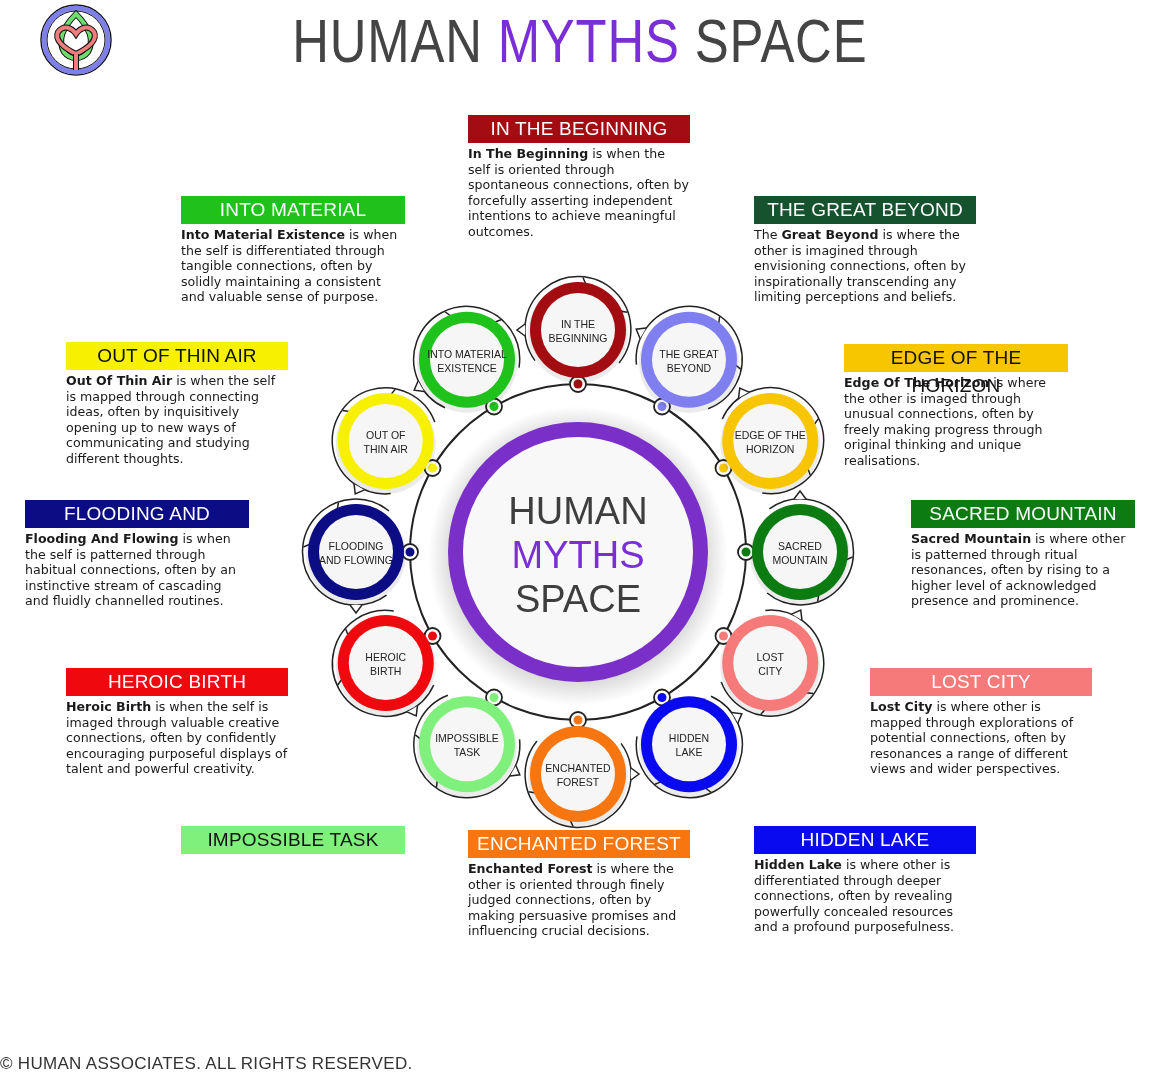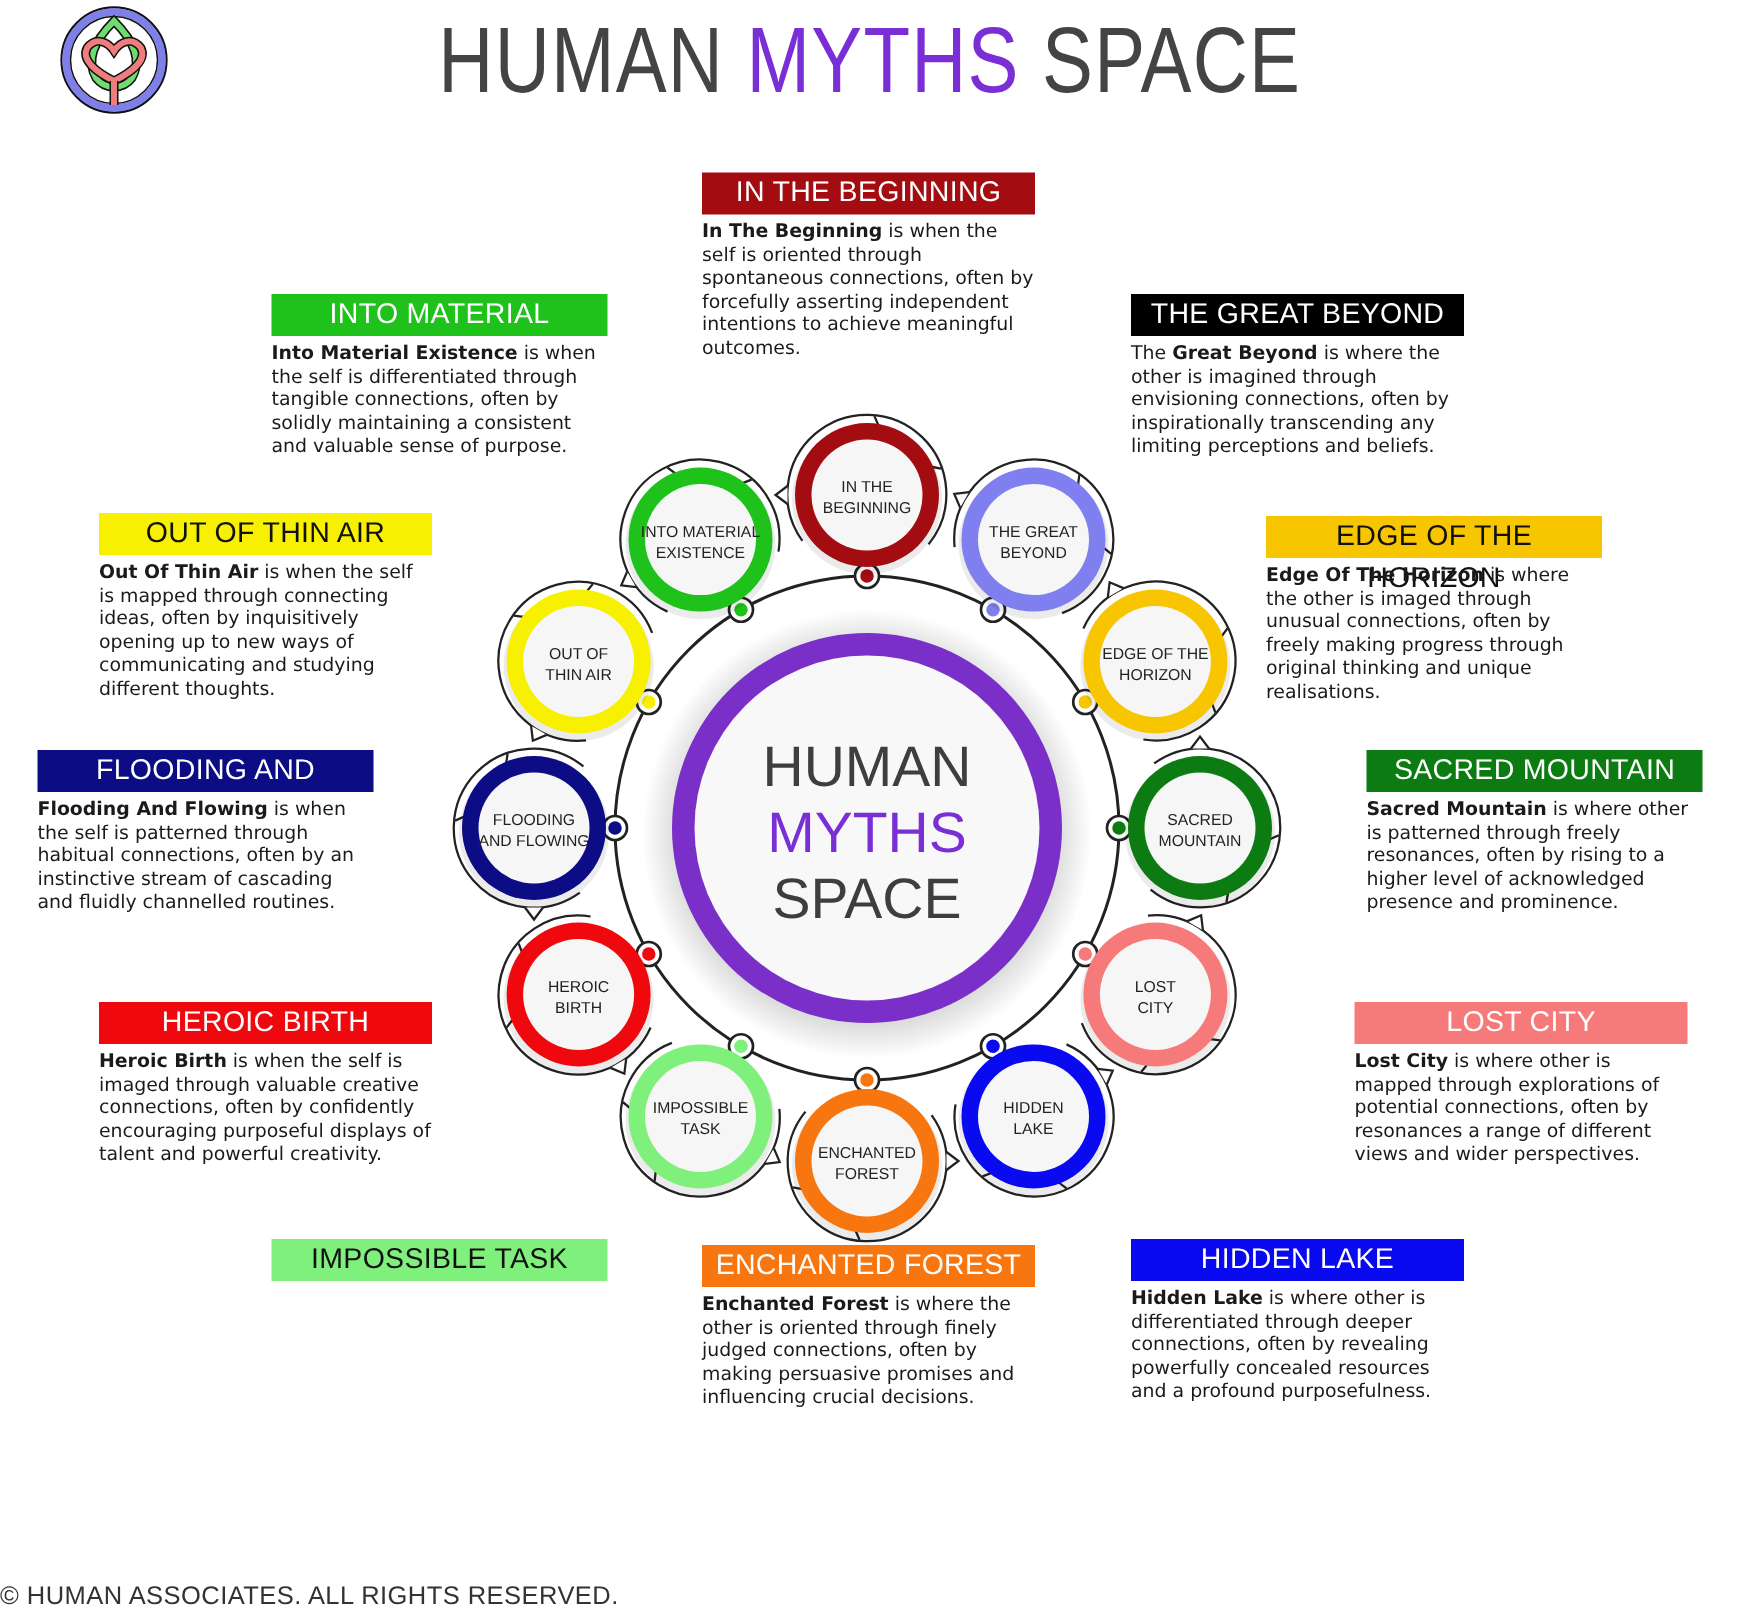--- a/index.html
+++ b/index.html
@@ -257,35 +257,35 @@
   <text class="center-label" x="578" y="568" font-size="38" fill="#7a2fd6">MYTHS</text>
   <text class="center-label" x="578" y="612" font-size="38" fill="#3e3e3e">SPACE</text>
 </svg>
 
 <div class="card" style="left:468px; top:115px; width:222px;">
   <div class="hdr" style="background:#a30d12;">IN THE BEGINNING</div>
   <div class="desc"><span></span><b>In The Beginning</b><span> is when the self is oriented through spontaneous connections, often by forcefully asserting independent intentions to achieve meaningful outcomes.</span></div>
 </div>
 
 <div class="card" style="left:754px; top:196px; width:222px;">
-  <div class="hdr" style="background:#000000;">THE GREAT BEYOND</div>
+  <div class="hdr" style="background:#14532d;">THE GREAT BEYOND</div>
   <div class="desc"><span>The </span><b>Great Beyond</b><span> is where the other is imagined through envisioning connections, often by inspirationally transcending any limiting perceptions and beliefs.</span></div>
 </div>
 
 <div class="card" style="left:844px; top:344px; width:224px;">
   <div class="hdr dark" style="background:#f7c600;">EDGE OF THE HORIZON</div>
   <div class="desc"><span></span><b>Edge Of The Horizon</b><span> is where the other is imaged through unusual connections, often by freely making progress through original thinking and unique realisations.</span></div>
 </div>
 
 <div class="card" style="left:911px; top:500px; width:224px;">
   <div class="hdr" style="background:#0c7c12;">SACRED MOUNTAIN</div>
-  <div class="desc"><span></span><b>Sacred Mountain</b><span> is where other is patterned through freely resonances, often by rising to a higher level of acknowledged presence and prominence.</span></div>
-</div>
-
-<div class="card" style="left:870px; top:668px; width:222px;margin-left:33px;">
+  <div class="desc"><span></span><b>Sacred Mountain</b><span> is where other is patterned through ritual resonances, often by rising to a higher level of acknowledged presence and prominence.</span></div>
+</div>
+
+<div class="card" style="left:870px; top:668px; width:222px;">
   <div class="hdr" style="background:#f77a7a;">LOST CITY</div>
   <div class="desc"><span></span><b>Lost City</b><span> is where other is mapped through explorations of potential connections, often by resonances a range of different views and wider perspectives.</span></div>
 </div>
 
 <div class="card" style="left:754px; top:826px; width:222px;">
   <div class="hdr" style="background:#0a0af0;">HIDDEN LAKE</div>
   <div class="desc"><span></span><b>Hidden Lake</b><span> is where other is differentiated through deeper connections, often by revealing powerfully concealed resources and a profound purposefulness.</span></div>
 </div>
 
 <div class="card" style="left:468px; top:830px; width:222px;">

